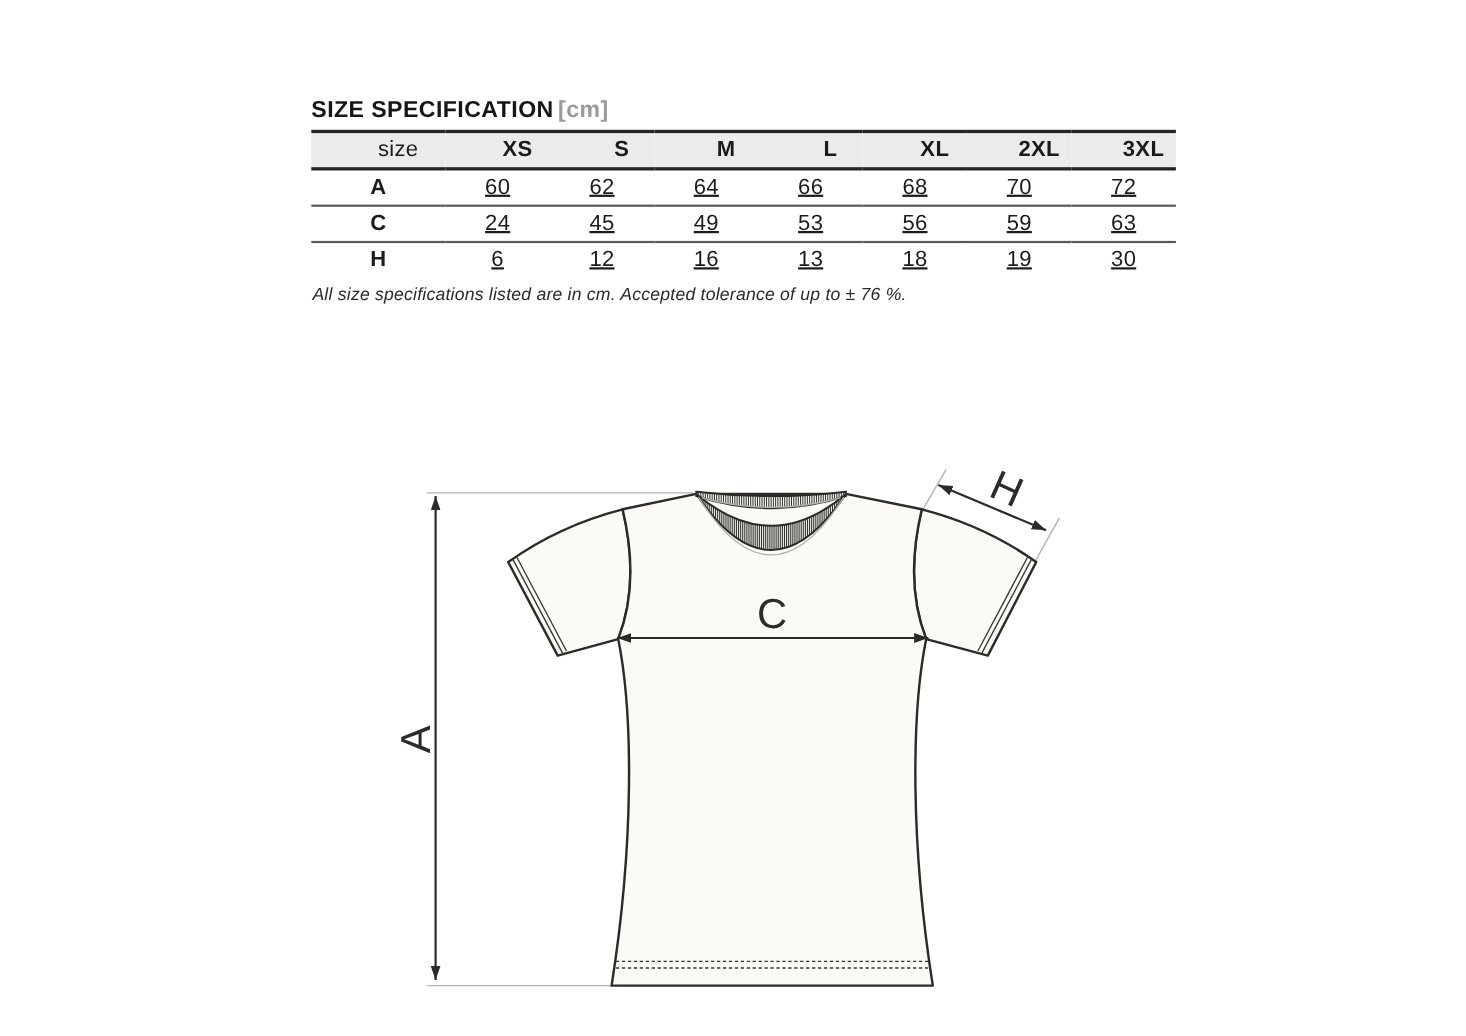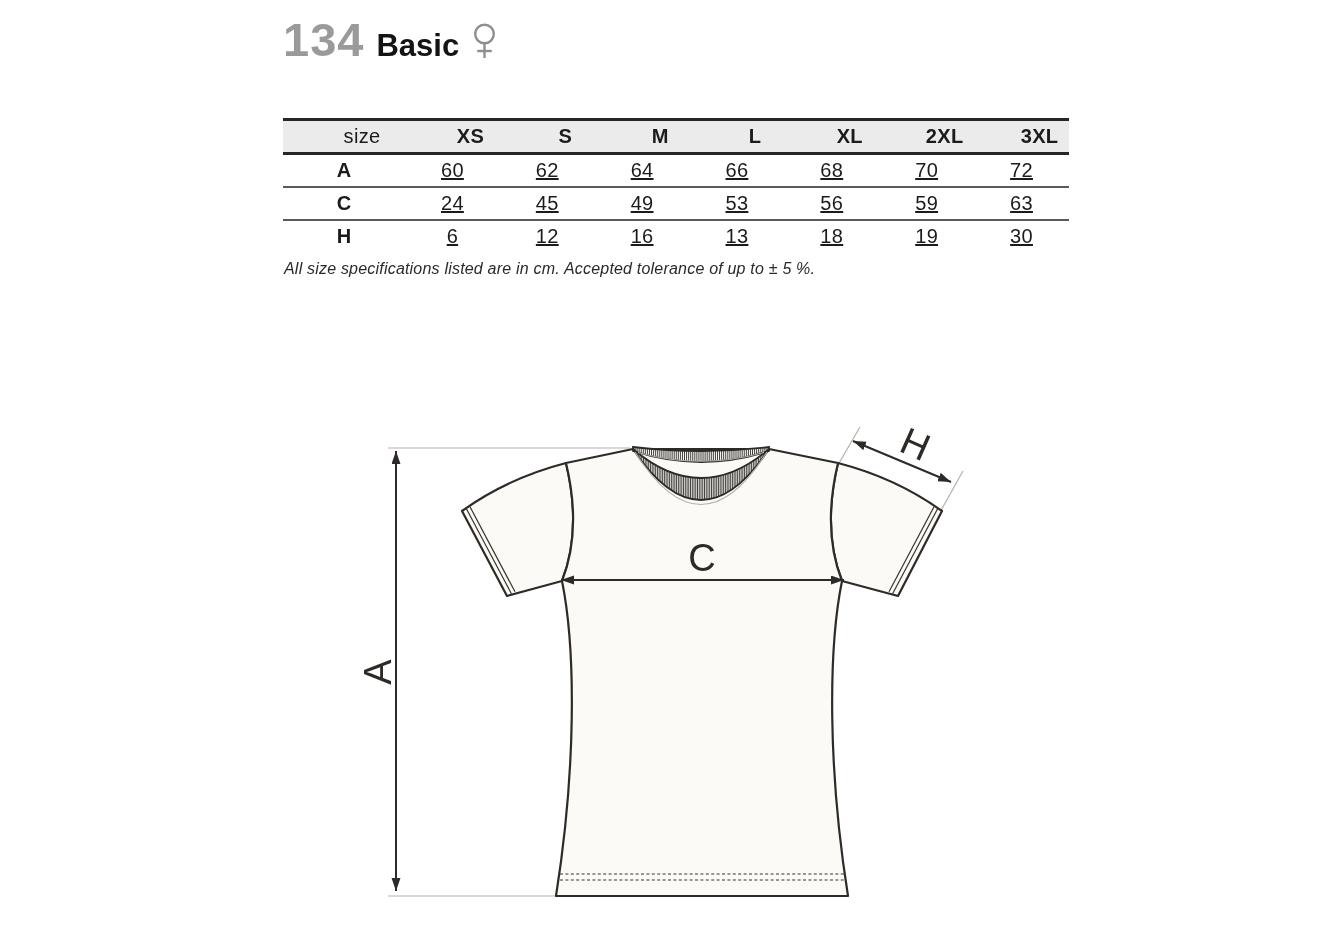--- a/index.html
+++ b/index.html
@@ -42,32 +42,22 @@
   .diagram .stitch line.dashed{stroke-dasharray:3 2.4;}
   .diagram .measure line{stroke:var(--line-dark);stroke-width:2;}
   .diagram .mlabel text{fill:var(--line-dark);font-family:"Liberation Sans",sans-serif;font-size:38px;text-anchor:middle;}
   #ah path{fill:var(--line-dark);}
 </style>
 </head>
 <body>
 
 <div class="page">
 
-  <header class="product-header">
-    <span class="product-number">134</span>
-    <span class="product-name">Basic</span>
-    <svg class="female-icon" width="27" height="38" viewBox="0 0 27 38">
-      <g fill="none" stroke="#8e8e8e" stroke-width="2.4">
-        <circle cx="13.5" cy="11" r="9.3"></circle>
-        <line x1="13.5" y1="20.6" x2="13.5" y2="35"></line>
-        <line x1="6.2" y1="28" x2="20.8" y2="28"></line>
-      </g>
-    </svg>
-  </header>
-
+
+  <h2 class="section-title"><span>SIZE SPECIFICATION</span><span class="unit-label">[cm]</span></h2>
 
   <table class="size-table">
     <thead>
       <tr id="thead-row">
           <th class="corner">size</th>
           <th>XS</th>
           <th>S</th>
           <th>M</th>
           <th>L</th>
           <th>XL</th>
@@ -102,21 +92,21 @@
           <td>12</td>
           <td>16</td>
           <td>13</td>
           <td>18</td>
           <td>19</td>
           <td>30</td>
         </tr>
       </tbody>
   </table>
 
-  <p class="tolerance-note">All size specifications listed are in cm. Accepted tolerance of up to ± 5 %.</p>
+  <p class="tolerance-note">All size specifications listed are in cm. Accepted tolerance of up to ± 76 %.</p>
 
   <svg class="diagram" viewBox="0 0 1333 942">
     <defs>
       <marker id="ah" markerUnits="userSpaceOnUse" markerWidth="14" markerHeight="10" refX="13" refY="4.5" orient="auto-start-reverse">
         <path d="M0,0 L13,4.5 L0,9 Z"></path>
       </marker>
     </defs>
 
     <g class="thin">
       <line x1="388" y1="448" x2="630" y2="448"></line>

